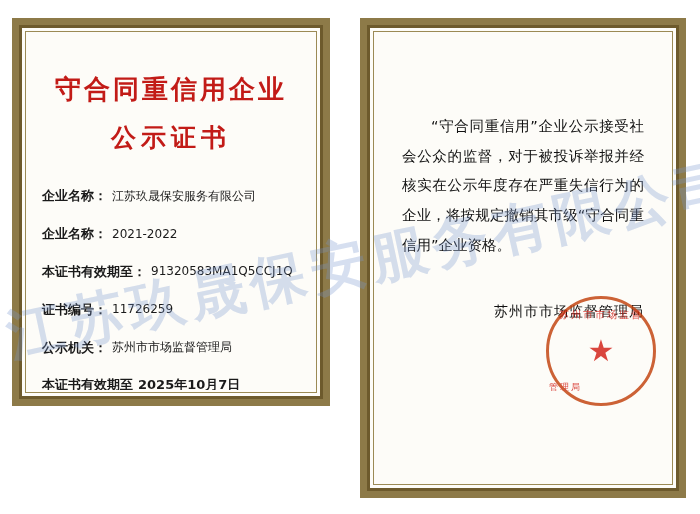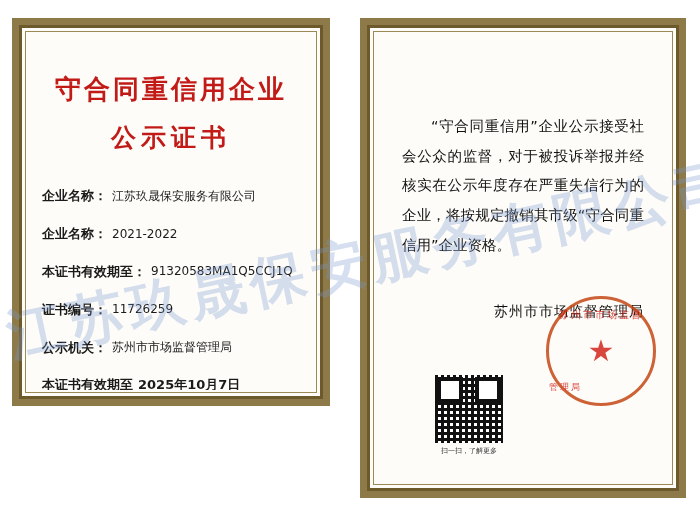--- a/index.html
+++ b/index.html
@@ -298,24 +298,20 @@
 
   <div class="panel panel-right">
     <div class="border-outer"></div>
     <div class="border-mid"></div>
     <div class="border-inner"></div>
 
     <div class="panel-body">
       <div class="statement">“守合同重信用”企业公示接受社会公众的监督，对于被投诉举报并经核实在公示年度存在严重失信行为的企业，将按规定撤销其市级“守合同重信用”企业资格。</div>
       <div class="issuer">苏州市市场监督管理局</div>
 
-      <div class="qr-block">
-        <div class="qr-code"></div>
-        <div class="qr-caption">扫一扫，了解更多</div>
-      </div>
     </div>
 
     <div class="seal">
       <div class="seal-arc-top">苏州市市场监督</div>
       <div class="seal-star">★</div>
       <div class="seal-arc-bottom">管理局</div>
     </div>
   </div>
 
   <div class="watermark">

